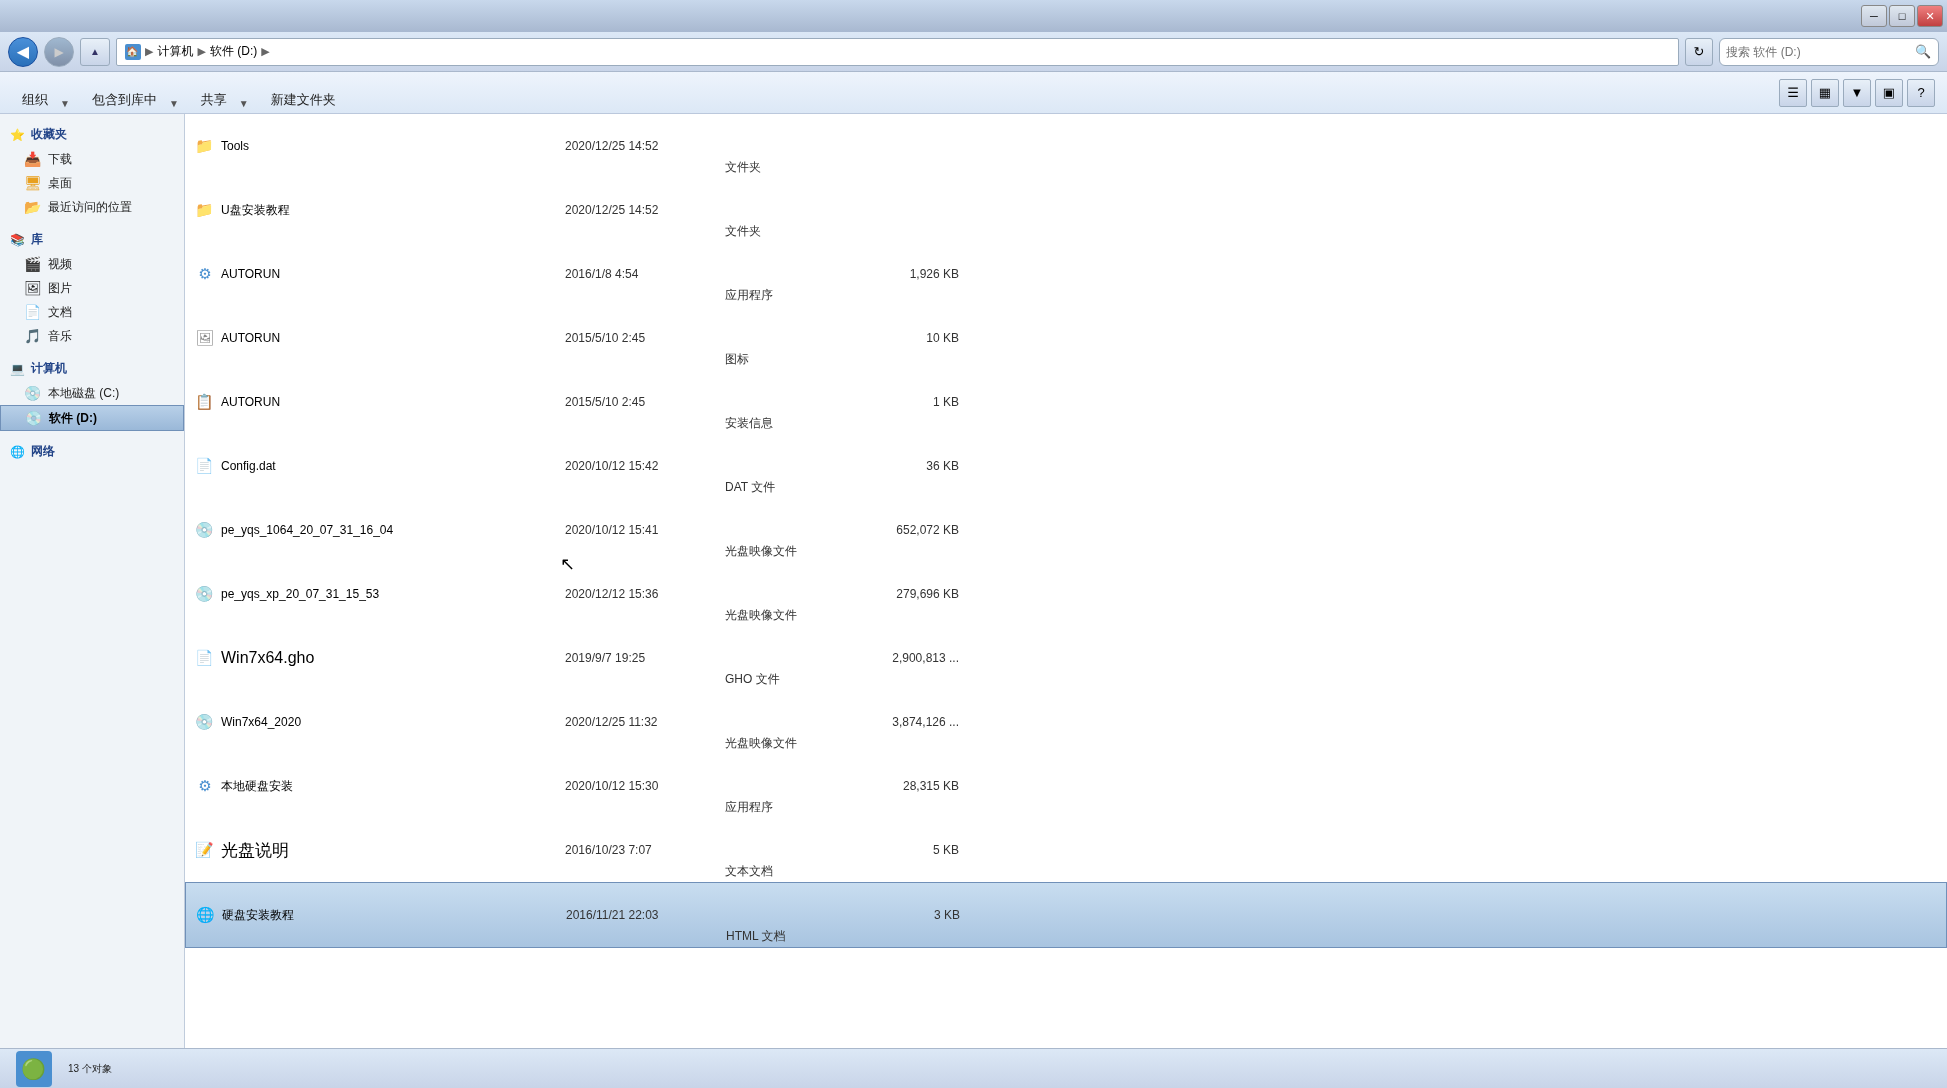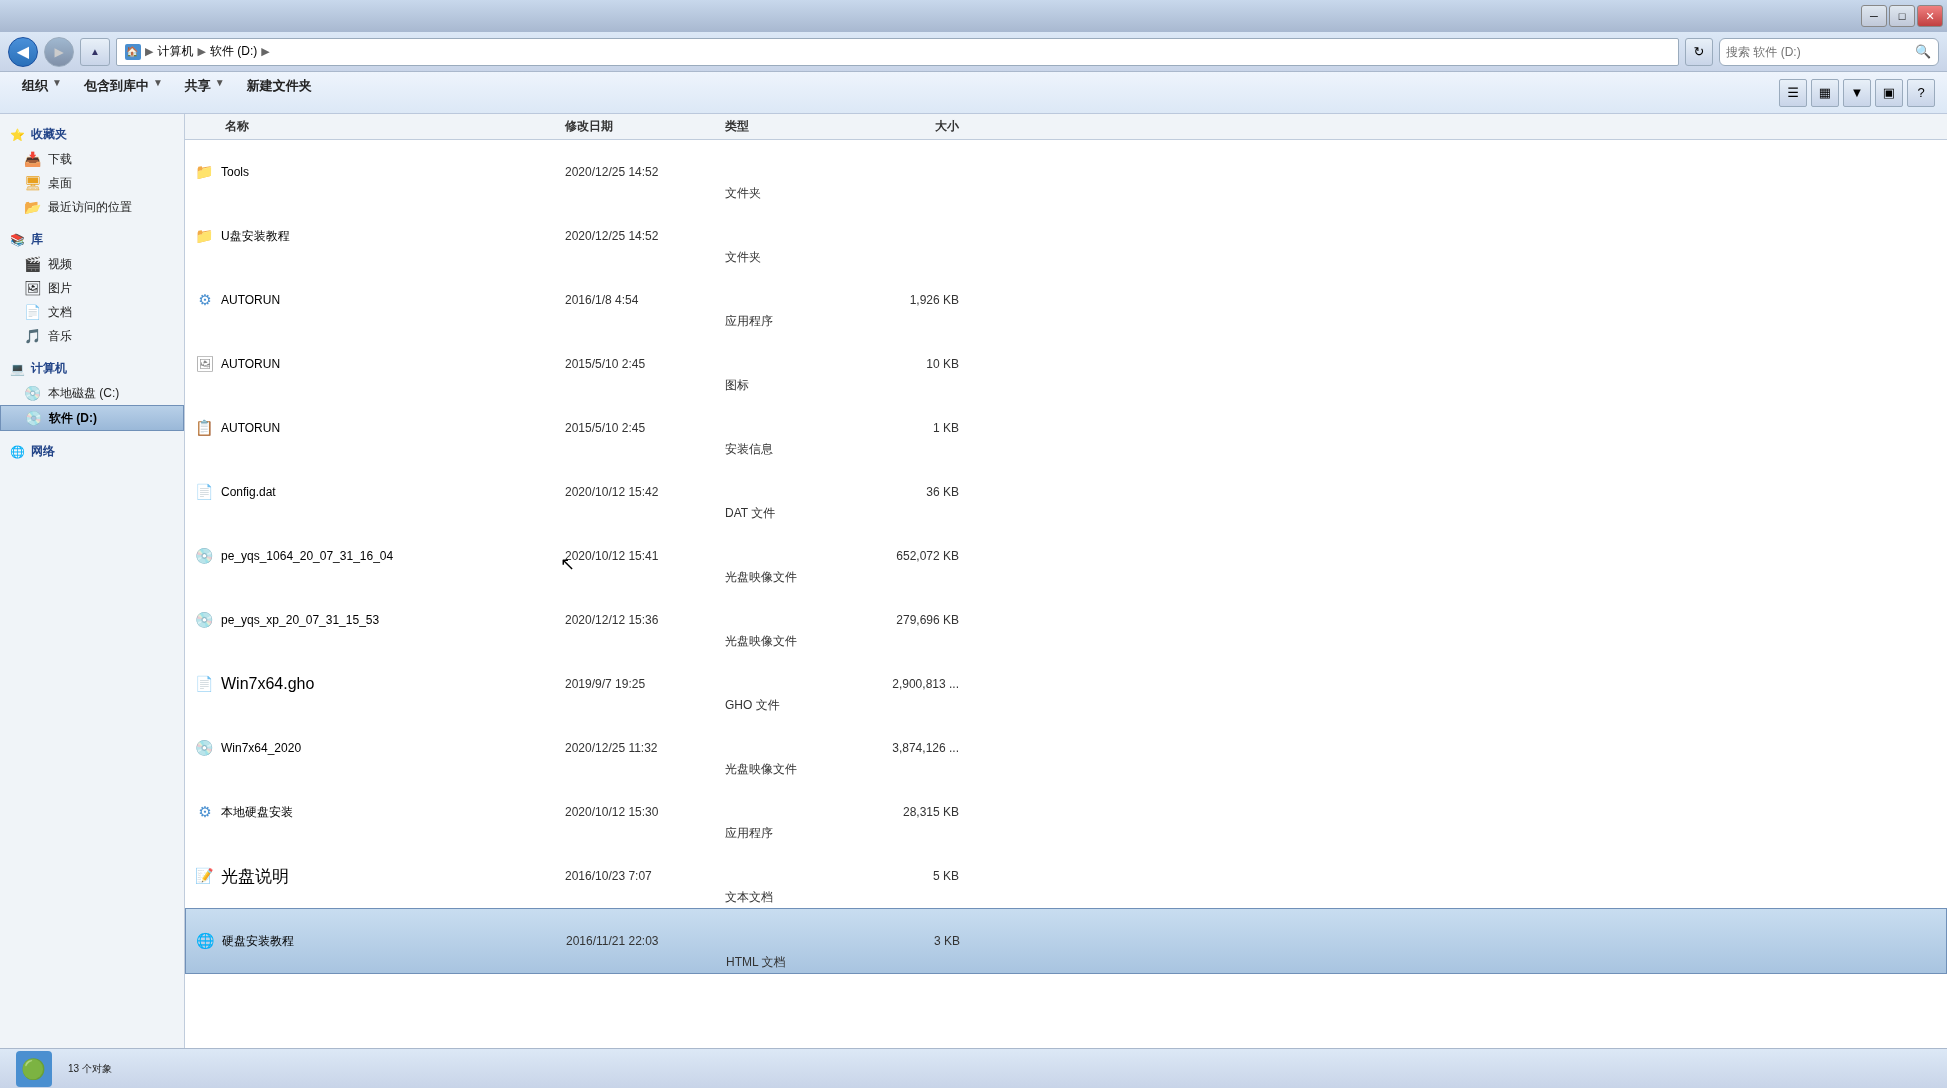--- a/index.html
+++ b/index.html
@@ -152,25 +152,24 @@
       border-bottom: 1px solid #bbc8dc;
     }
     .toolbar-btn {
       height: 32px;
       padding: 0 10px;
       background: transparent;
       border: none;
       border-radius: 3px;
       cursor: pointer;
       display: flex;
-      align-items: flex-start;
-      gap: 4px;
+      align-items: flex-end;
+      gap: 12px;
       font-size: 13px;
       color: #222;
-      font-weight: bold;
     }
     .toolbar-btn .arrow {
       font-size: 10px;
       color: #555;
     }
     .toolbar-spacer { flex: 1; }
     .toolbar-right {
       display: flex;
       align-items: center;
       gap: 4px;
@@ -459,26 +458,20 @@
     <div class="sidebar-section">
       <div class="sidebar-section-header">
         <span>🌐</span>
         <span>网络</span>
       </div>
     </div>
   </div>
 
   <div class="content-area">
 
-    <div class="file-list-header">
-      <div class="col-name">名称</div>
-      <div class="col-date">修改日期</div>
-      <div class="col-type">类型</div>
-      <div class="col-size">大小</div>
-    </div>
 
     <div id="file-rows">
         <div class="file-row">
       <div class="file-name-cell">
         <span class="file-icon" style="color:#e8a020">📁</span>
         <span style="font-size:12px;">Tools</span>
       </div>
       <div class="file-date">2020/12/25 14:52</div>
       <div class="file-type">文件夹</div>
       <div class="file-size"></div>

